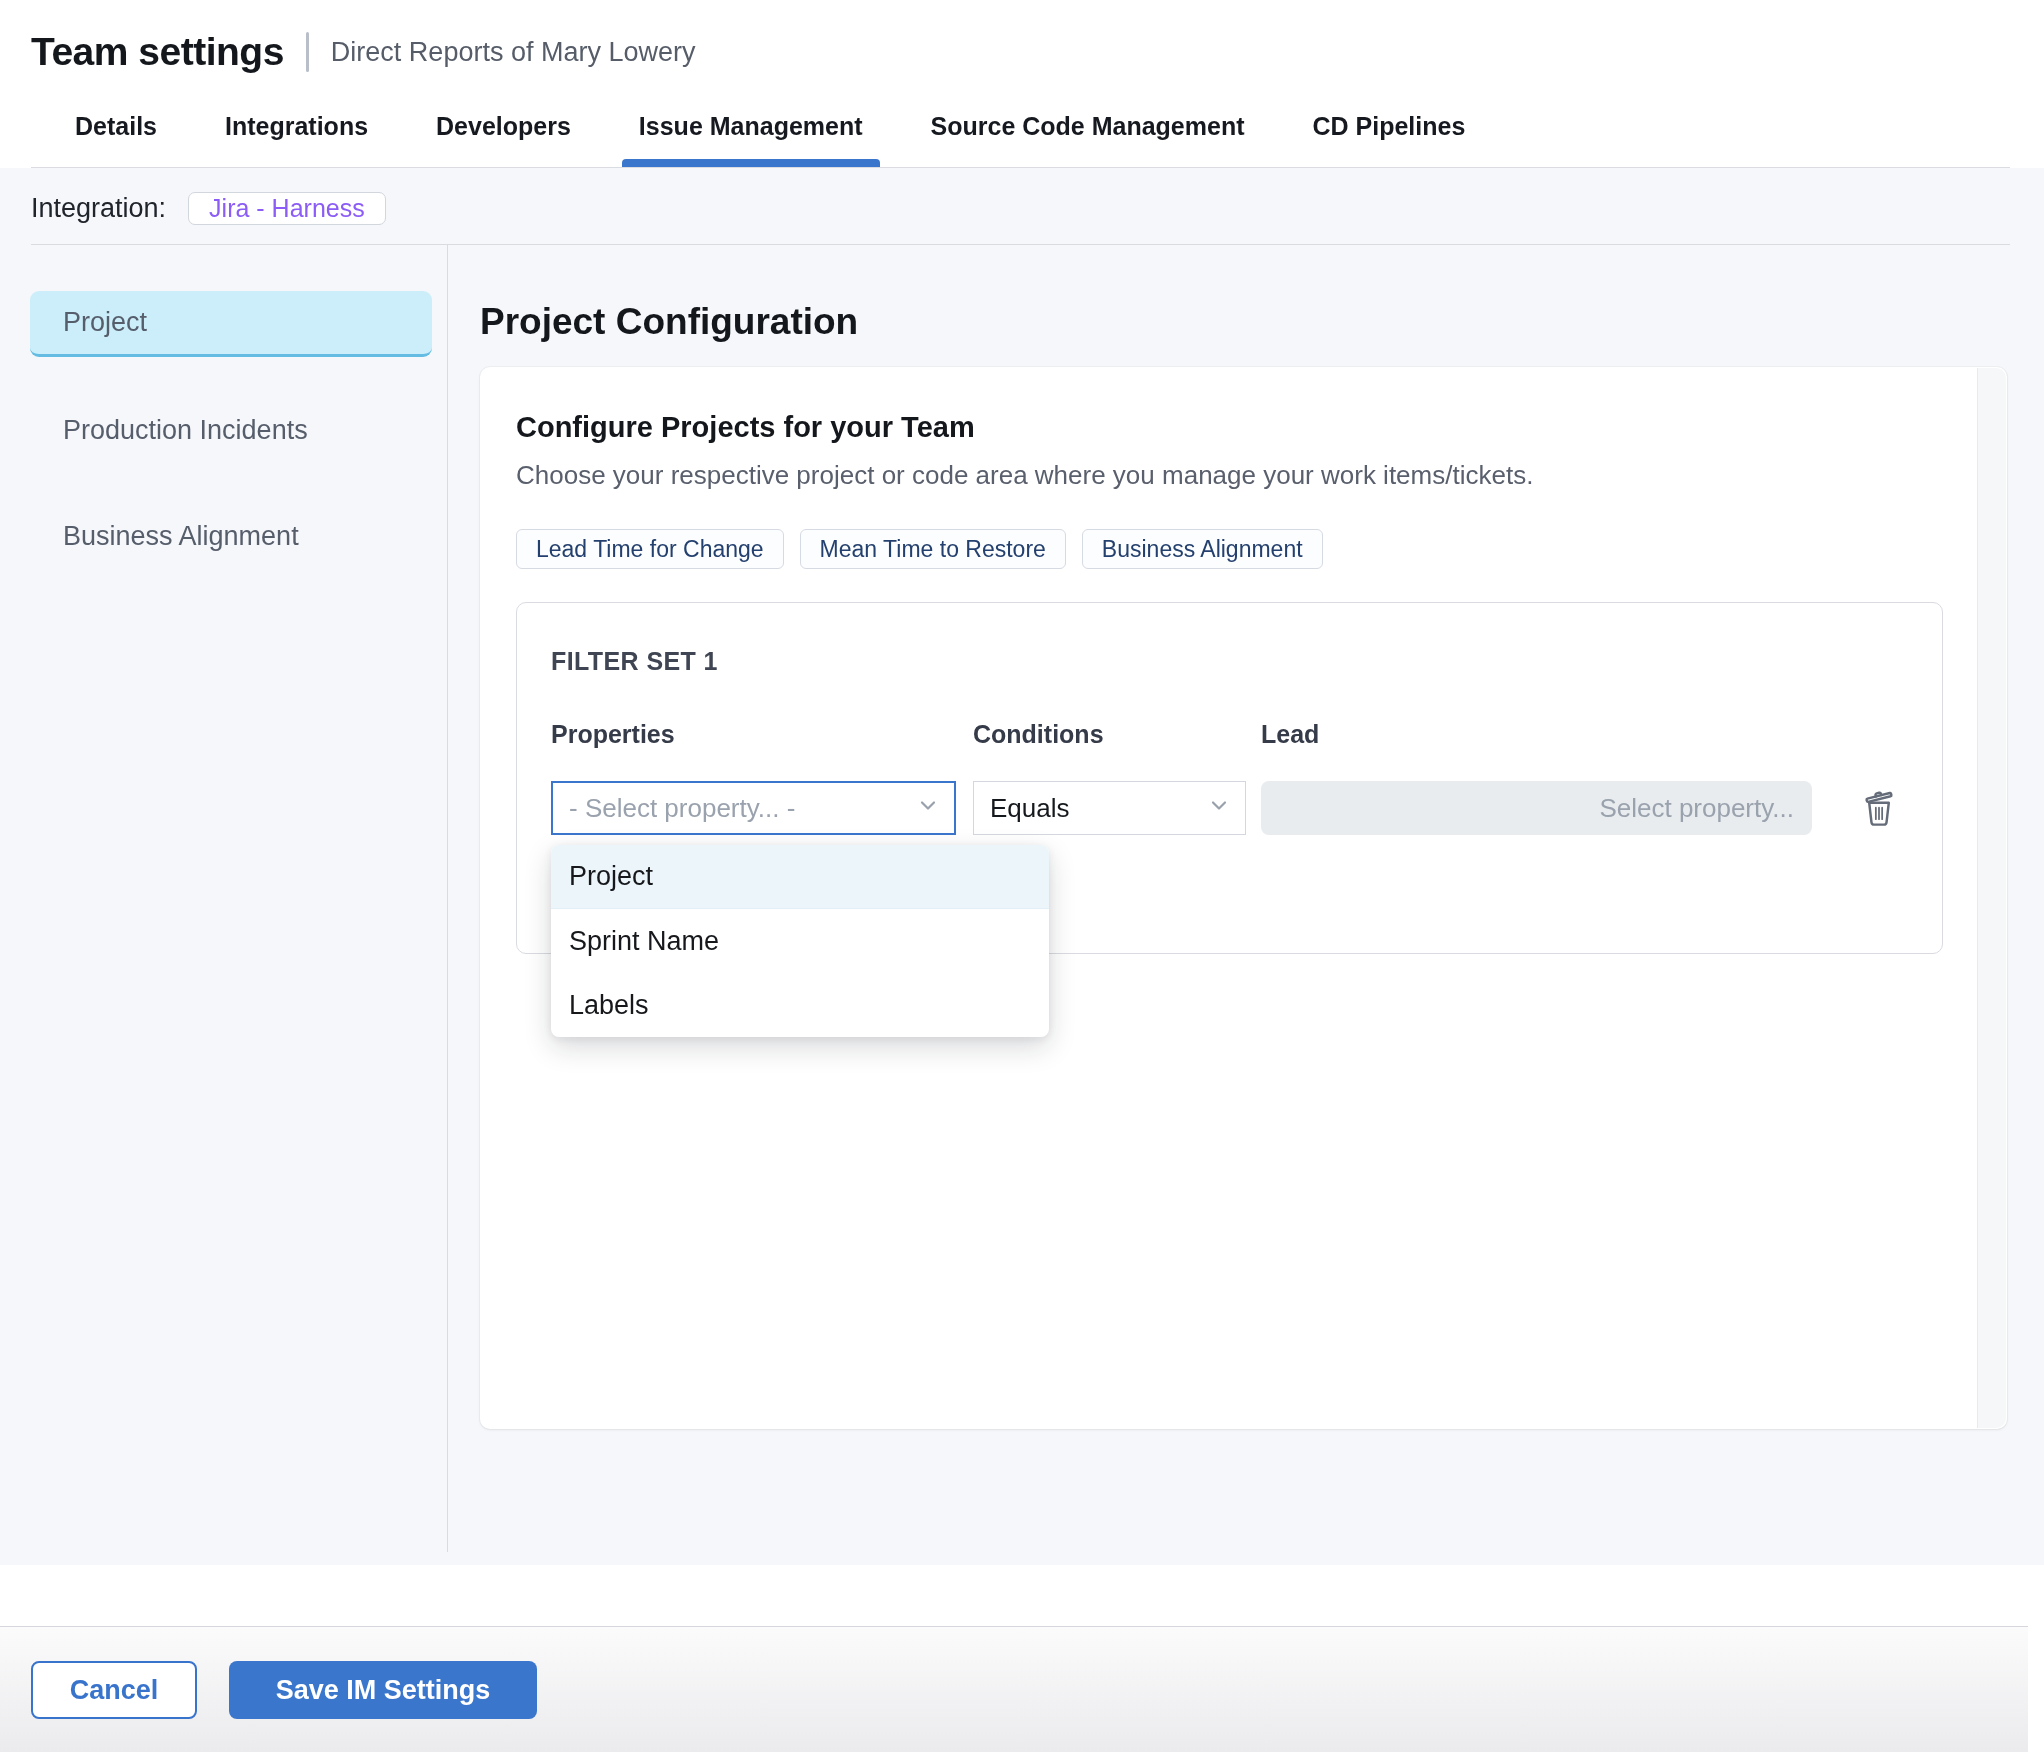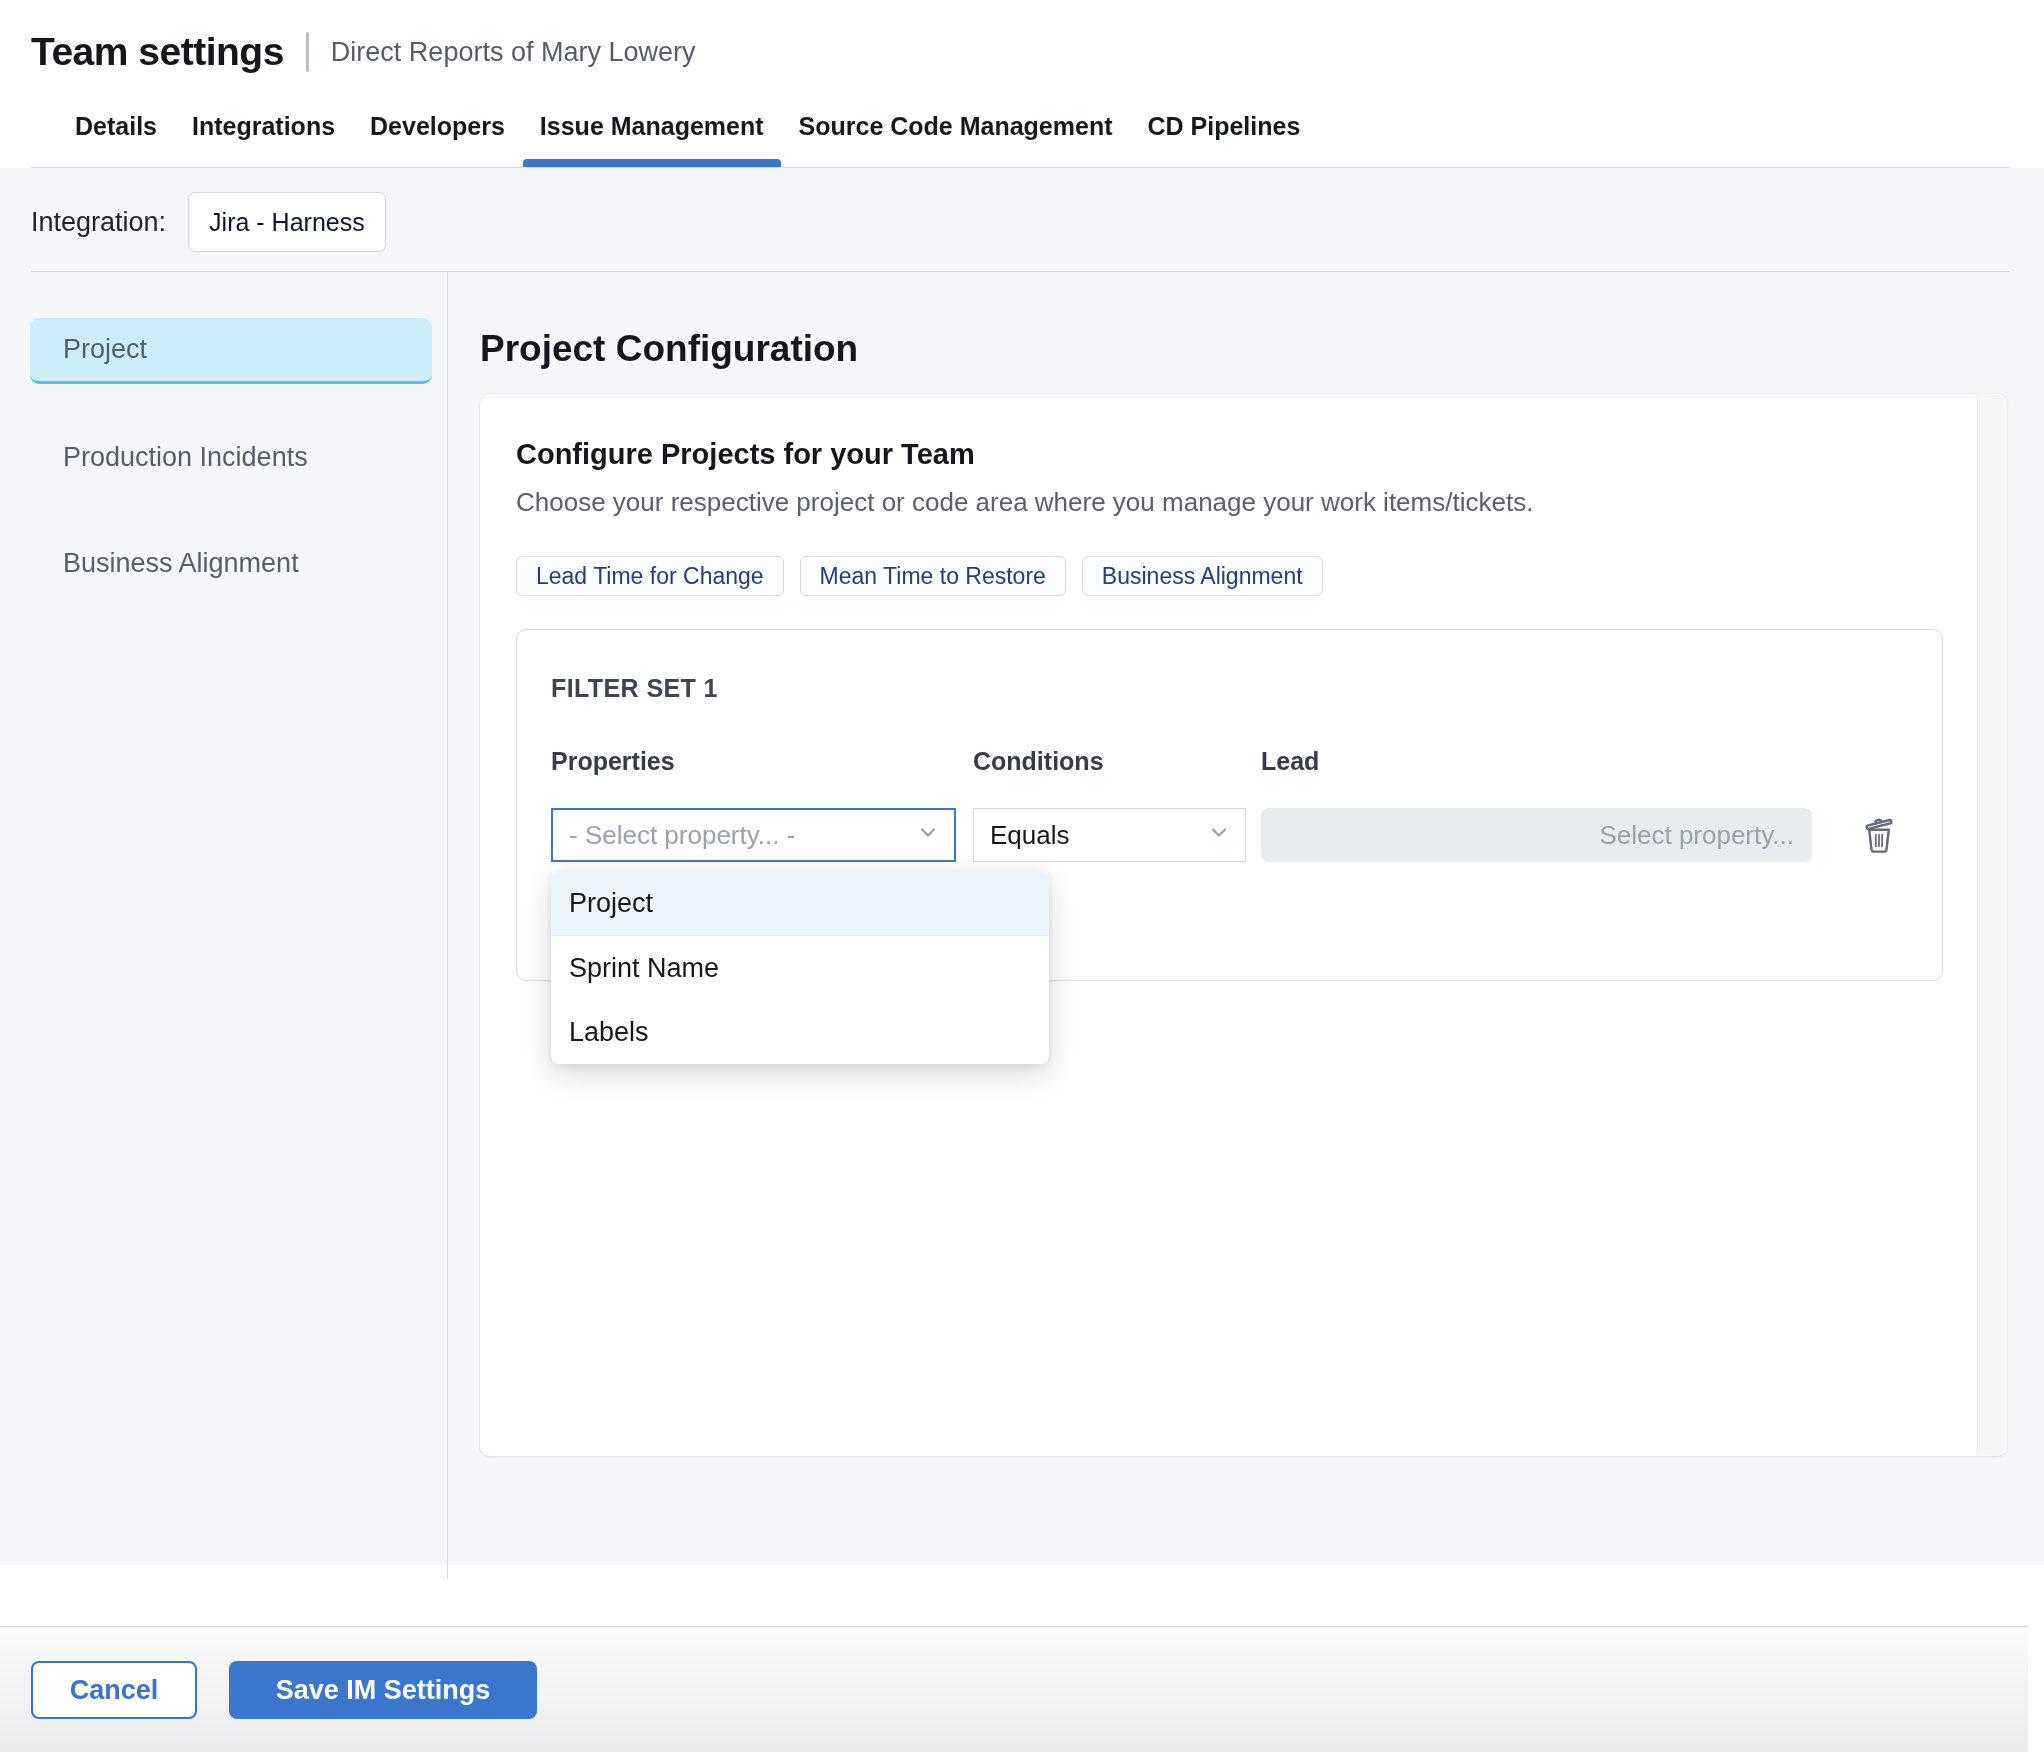--- a/index.html
+++ b/index.html
@@ -9,34 +9,34 @@
     font-family:"Liberation Sans", sans-serif; color:#15181d;
   }
 
   
   .header { background:#ffffff; padding:30px 34px 0 31px; }
   .title-row { display:flex; align-items:center; gap:22px; }
   .page-title { font-size:39px; font-weight:bold; letter-spacing:-0.5px; color:#14171c; }
   .title-bar { width:3px; height:40px; background:#b9bec8; border-radius:2px; }
   .page-subtitle { font-size:27px; color:#565d69; }
 
-  .tabbar { display:flex; gap:35px; padding-left:44px; margin-top:38px;
+  .tabbar { display:flex; gap:68px; padding-left:44px; margin-top:38px;
             border-bottom:1px solid #dadce1; }
   .tab { position:relative; padding-bottom:26px; font-size:25px; font-weight:bold;
          color:#16191f; cursor:pointer; white-space:nowrap; }
   .tab.active::after { content:""; position:absolute; left:-17px; right:-17px; bottom:0;
          height:8px; background:#3b76cd; border-radius:4px 4px 0 0; }
 
   
   .body-region { background:#f5f7fa; height:1397px; }
   .integration-row { display:flex; align-items:center; gap:22px; padding:24px 4px 0 31px; }
   .integration-label { font-size:27px; color:#20242b; }
-  .integration-chip { height:60px; display:flex; align-items:center; padding:0 20px;
+  .integration-chip { height:33px; display:flex; align-items:center; padding:0 20px;
          background:#ffffff; border:1px solid #d2d6dd; border-radius:7px;
-         font-size:25px; color:#0f172a; cursor:pointer; }
+         font-size:25px; color:#8b5cf6; cursor:pointer; }
   .top-divider { border:none; border-top:1px solid #d9dbe0; margin:19px 34px 0 31px; }
 
   .content { display:flex; align-items:stretch; height:1307px; }
 
   
   .sidebar { width:448px; border-right:1px solid #d9dbe0; padding:46px 15px 0 30px; flex:none; }
   .side-item { width:402px; height:66px; display:flex; align-items:center; padding-left:33px;
          font-size:27px; color:#565d6b; border-radius:9px; cursor:pointer; }
   .side-item.selected { background:#cbeefa; border-bottom:3px solid #64bce2; }
   .side-item + .side-item { margin-top:40px; }

